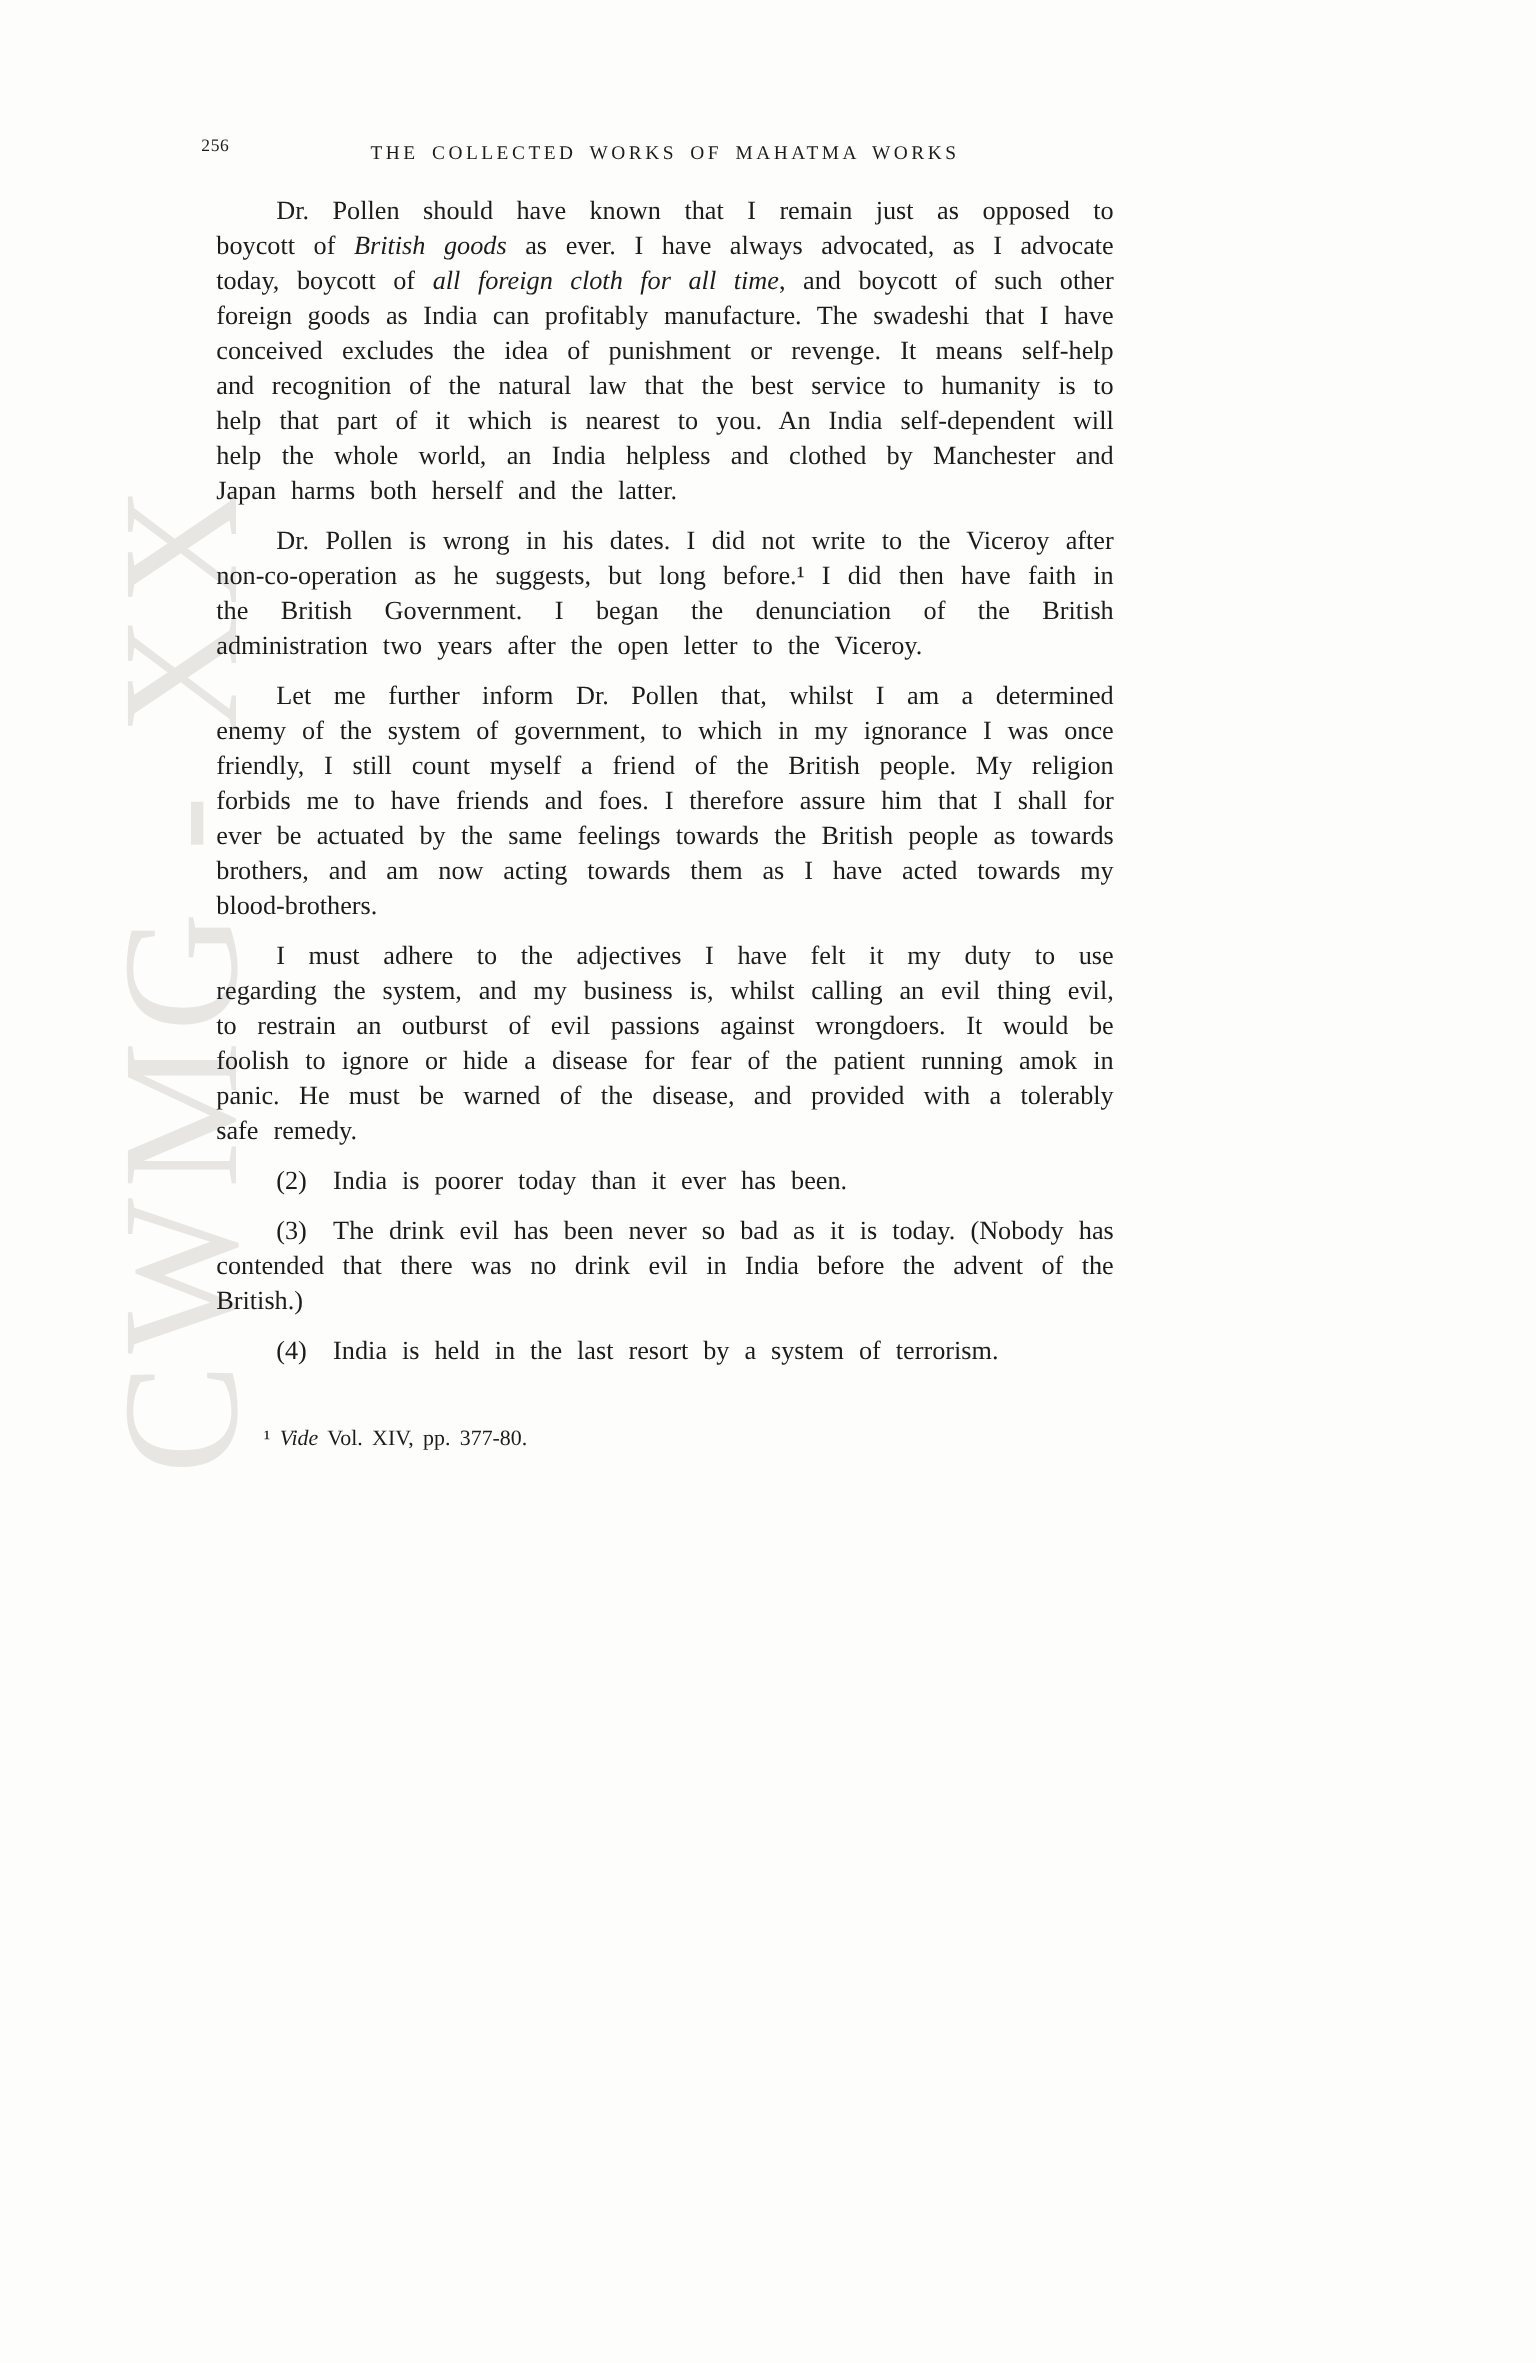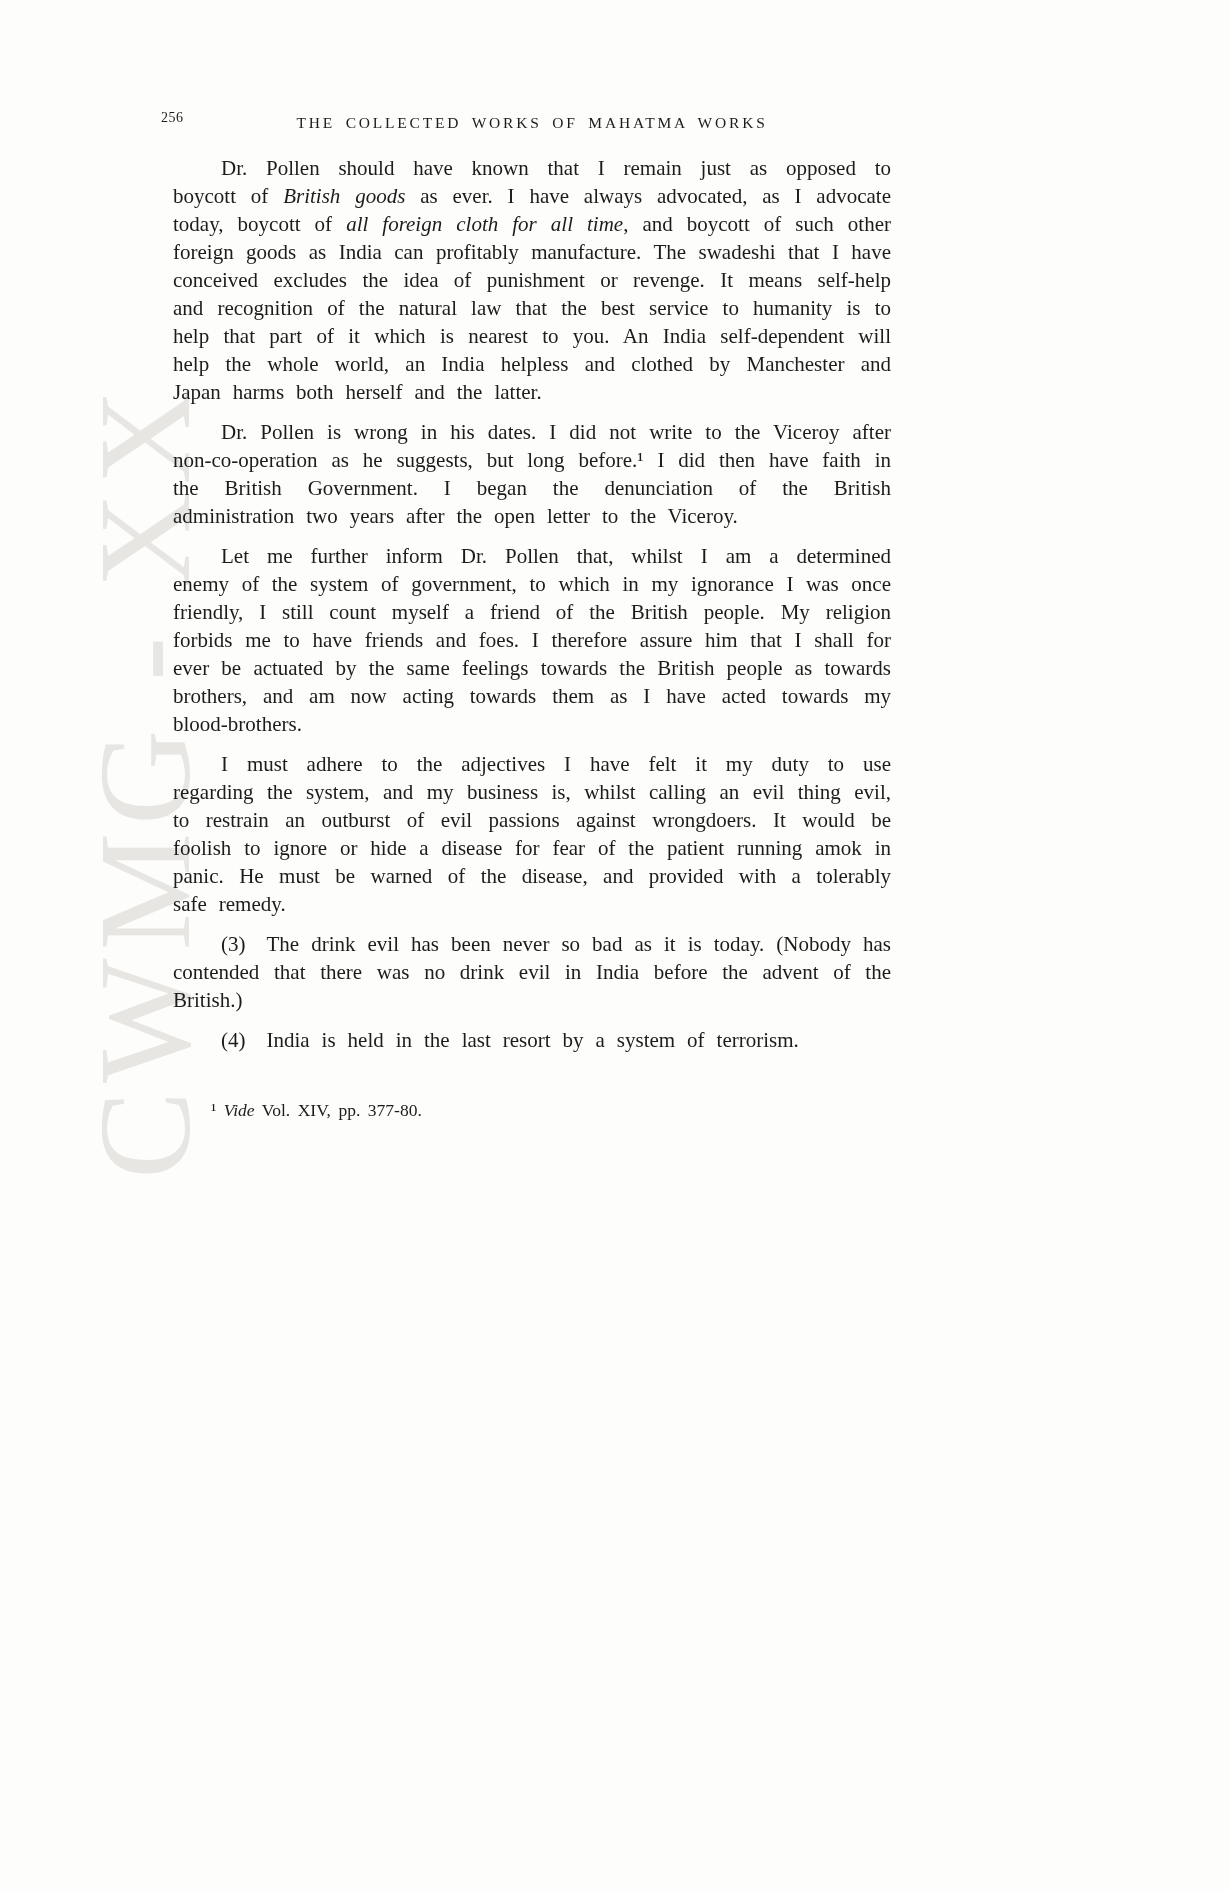--- a/index.html
+++ b/index.html
@@ -96,20 +96,21 @@
       <span class="page-number">256</span>
       <div class="running-title">THE COLLECTED WORKS OF MAHATMA WORKS</div>
     </div>
 
     <div class="text-body">
 
     <p class="para"><span>Dr. Pollen should have known that I remain just as opposed to boycott of </span><span class="italic">British goods</span><span> as ever. I have always advocated, as I advocate today, boycott of </span><span class="italic">all foreign cloth for all time</span><span>, and boycott of such other foreign goods as India can profitably manufacture. The swadeshi that I have conceived excludes the idea of punishment or revenge. It means self-help and recognition of the natural law that the best service to humanity is to help that part of it which is nearest to you. An India self-dependent will help the whole world, an India helpless and clothed by Manchester and Japan harms both herself and the latter.</span></p>
         <p class="para"><span>Dr. Pollen is wrong in his dates. I did not write to the Viceroy after non-co-operation as he suggests, but long before.¹ I did then have faith in the British Government. I began the denunciation of the British administration two years after the open letter to the Viceroy.</span></p>
         <p class="para"><span>Let me further inform Dr. Pollen that, whilst I am a determined enemy of the system of government, to which in my ignorance I was once friendly, I still count myself a friend of the British people. My religion forbids me to have friends and foes. I therefore assure him that I shall for ever be actuated by the same feelings towards the British people as towards brothers, and am now acting towards them as I have acted towards my blood-brothers.</span></p>
         <p class="para"><span>I must adhere to the adjectives I have felt it my duty to use regarding the system, and my business is, whilst calling an evil thing evil, to restrain an outburst of evil passions against wrongdoers. It would be foolish to ignore or hide a disease for fear of the patient running amok in panic. He must be warned of the disease, and provided with a tolerably safe remedy.</span></p>
+        <p class="para"><span>(2) India is poorer today than it ever has been.</span></p>
         <p class="para"><span>(3) The drink evil has been never so bad as it is today. (Nobody has contended that there was no drink evil in India before the advent of the British.)</span></p>
         <p class="para"><span>(4) India is held in the last resort by a system of terrorism.</span></p>
       </div>
 
     <div class="footnote">
       
     <span>¹ </span><span class="italic">Vide</span><span> Vol. XIV, pp. 377-80.</span></div>
 
   </div>
 

